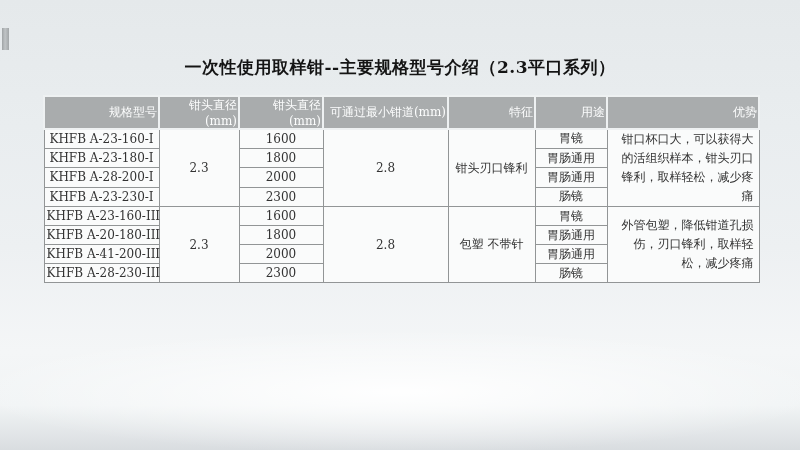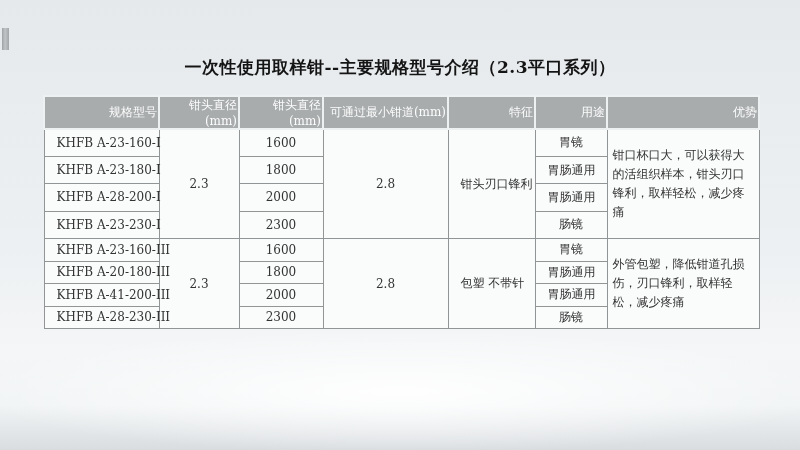--- a/index.html
+++ b/index.html
@@ -35,26 +35,26 @@
   th {
     background:#a9acad; color:#fcfdfd;
     font-weight:normal; font-size:12px;
     border:2px solid #eef1f2;
     padding:0 1px; text-align:right;
   }
   td {
     background:#fafbfb;
     border:1px solid #929596;
     text-align:center; vertical-align:middle;
-    padding:0 12px;
+    padding:0 2px;
     white-space:nowrap;
   }
   td.advantage {
-    text-align:left; white-space:normal;
-    padding:16px 5px; line-height:19px;
+    text-align:right; white-space:normal;
+    padding:0 5px; line-height:19px;
   }
 </style>
 </head>
 <body>
 
 <div class="slide">
   <div class="side-tab"></div>
   <h1 class="title">一次性使用取样钳--主要规格型号介绍（2.3平口系列）</h1>
 
   <table class="specs">

